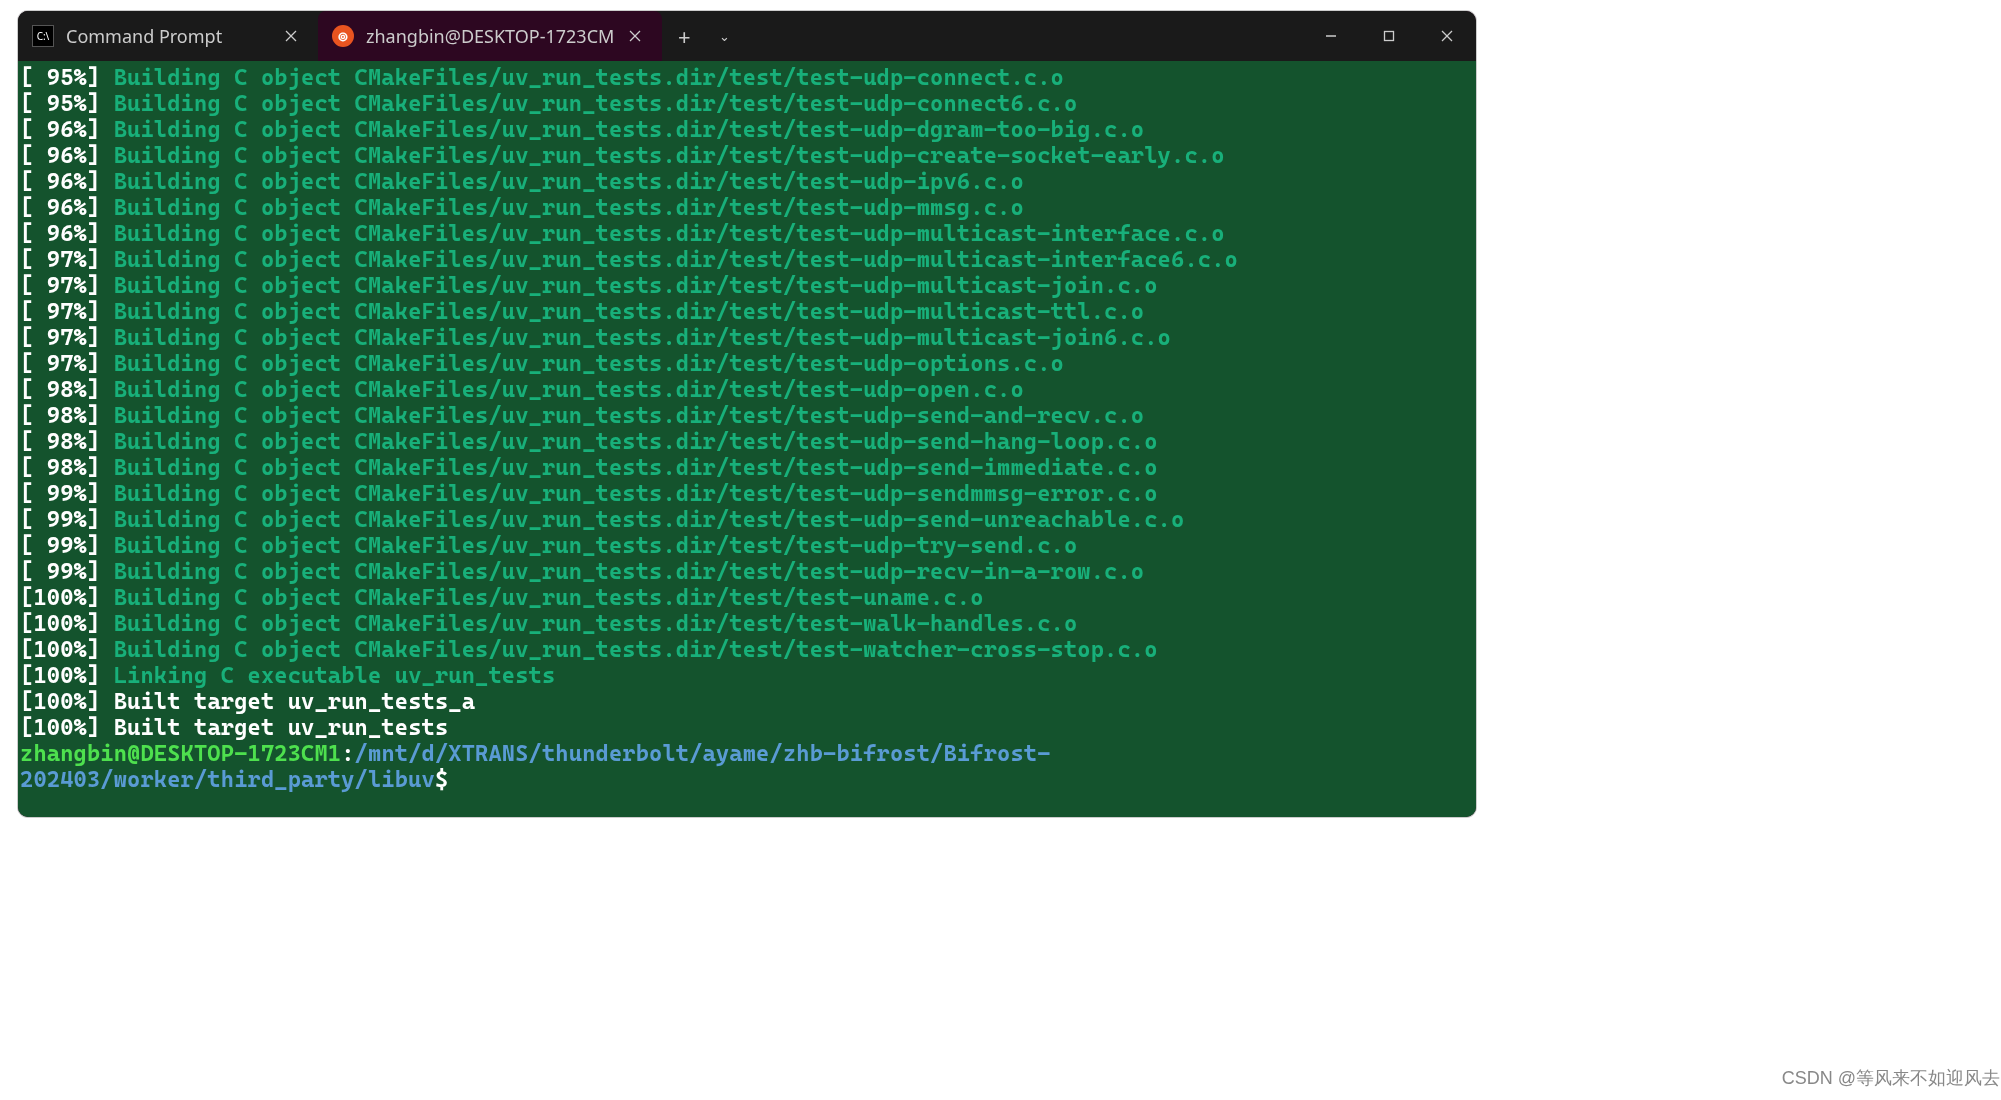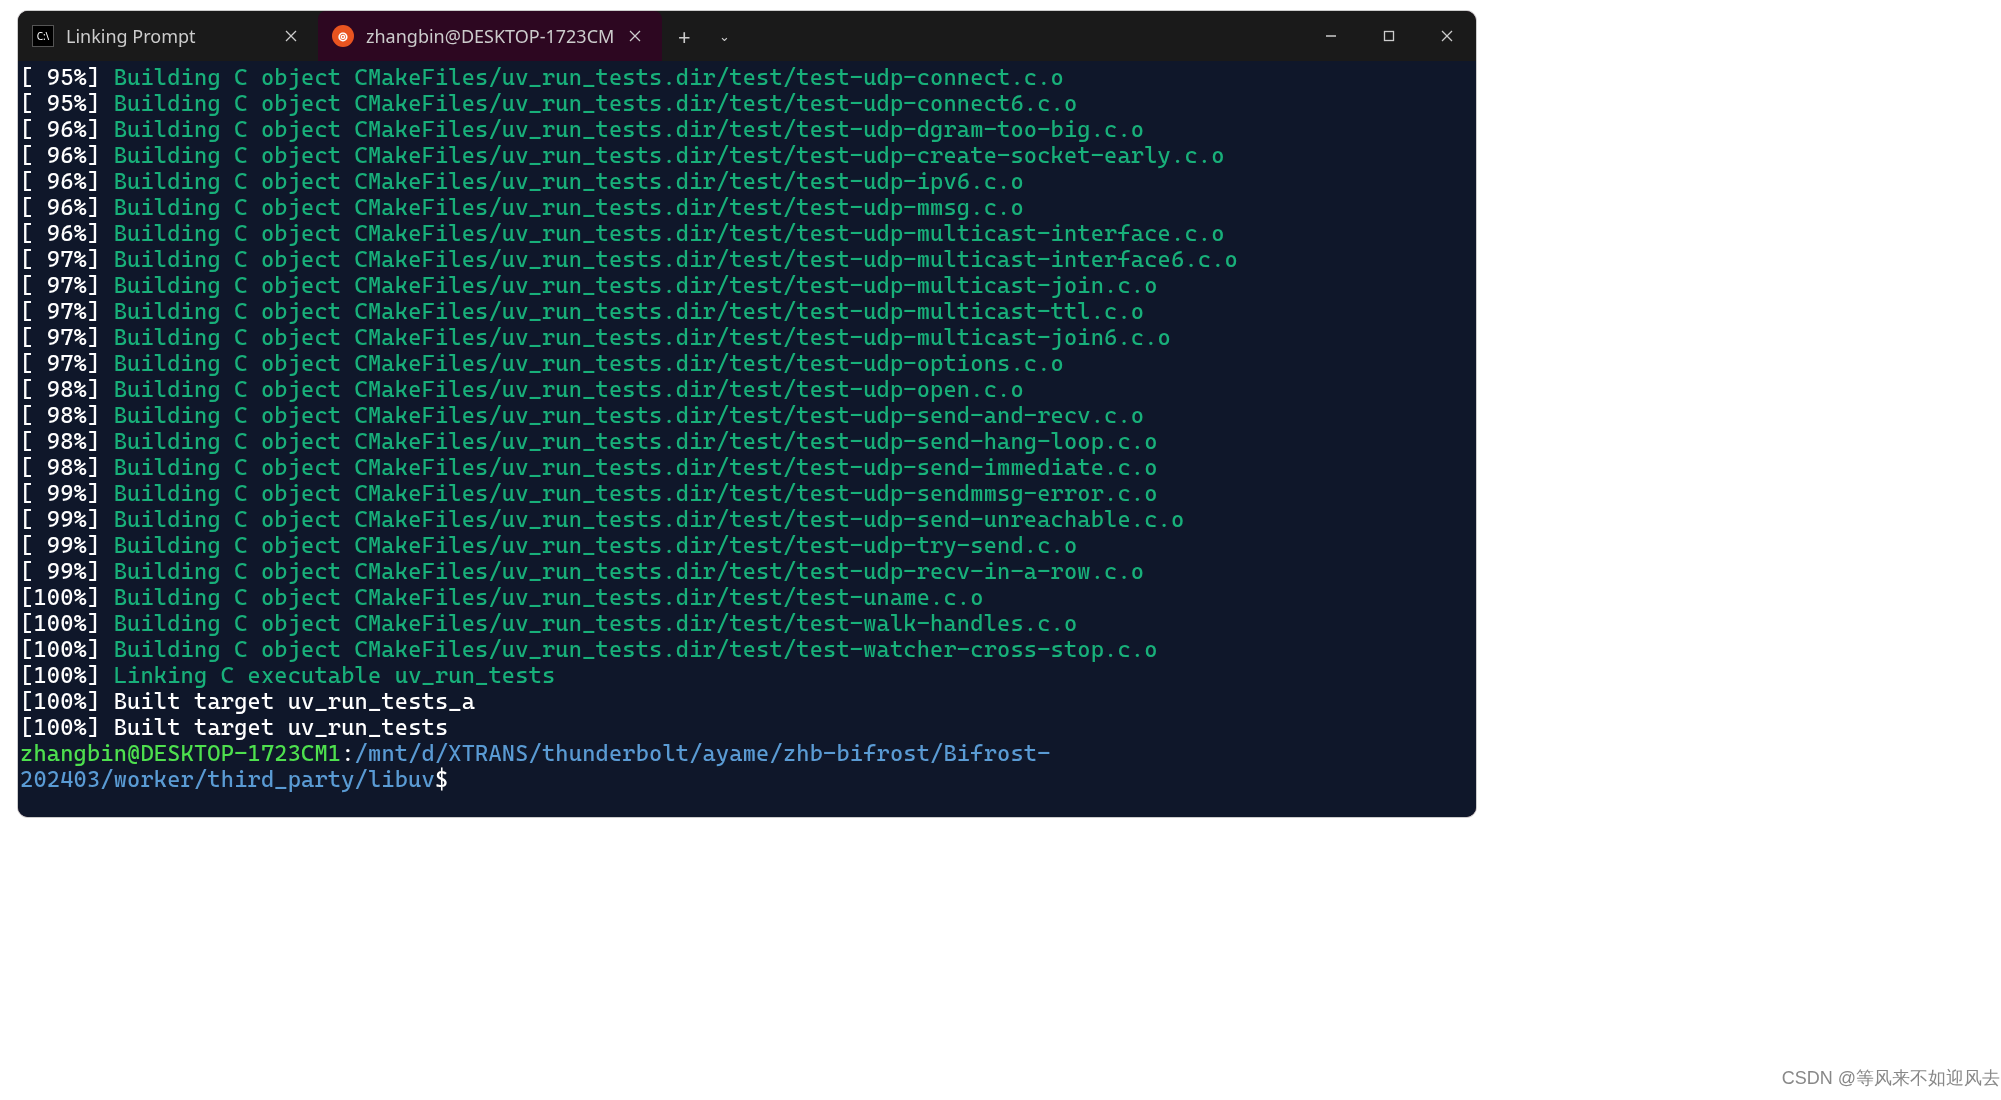--- a/index.html
+++ b/index.html
@@ -17,21 +17,21 @@
 .tab-icon.cmd { background:#000; border:1px solid #555; font-size:10px; color:#fff; }
 .tab-icon.ubu { background:#E95420; border-radius:50%; font-size:13px; font-weight:bold; color:#fff; }
 .tab-label { flex:1; white-space:nowrap; overflow:hidden; }
 .tab-close { width:26px; height:26px; display:flex; align-items:center; justify-content:center; color:#ccc; border-radius:4px; font-size:16px; margin-left:8px; }
 .tab-add { width:44px; display:flex; align-items:center; justify-content:center; color:#ccc; font-size:22px; }
 .tab-dd { width:36px; display:flex; align-items:center; justify-content:center; color:#ccc; font-size:13px; }
 .win-ctrl { margin-left:auto; display:flex; }
 .wc-btn { width:58px; height:50px; display:flex; align-items:center; justify-content:center; color:#ccc; }
 .wc-btn svg { width:12px; height:12px; }
 
-.term-body { flex:1; background:#0f172a; padding:3px 2px 0 2px; font-family:'Cascadia Mono','Consolas',monospace; font-size:22.5px; line-height:26px; color:#fff; font-weight:400; letter-spacing:0.2px; white-space:pre; overflow:hidden; }
+.term-body { flex:1; background:#14532d; padding:3px 2px 0 2px; font-family:'Cascadia Mono','Consolas',monospace; font-size:22.5px; line-height:26px; color:#fff; font-weight:700; letter-spacing:0.2px; white-space:pre; overflow:hidden; }
 .line { display:block; }
 .pct { color:#fff; }
 .build { color:#18b07a; }
 .link { color:#18b07a; }
 .user { color:#4ee04e; }
 .path { color:#5a9bd4; }
 .colon { color:#fff; }
 .dollar { color:#fff; }
 
 .watermark { position:absolute; right:1px; bottom:10px; color:#888; font-family:'Microsoft YaHei',sans-serif; font-size:18px; }
@@ -39,21 +39,21 @@
 </head>
 <body>
 
 <div class="doc-bg"></div>
 
 <div class="term-window">
   <div class="titlebar">
     <div id="tabs-mount" style="display: flex;">
         <div class="tab inactive">
           <div class="tab-icon cmd">C:\</div>
-          <div class="tab-label">Linking Prompt</div>
+          <div class="tab-label">Command Prompt</div>
           <div class="tab-close">
             <svg width="12" height="12" viewBox="0 0 12 12">
               <line x1="1" y1="1" x2="11" y2="11" stroke="currentColor" stroke-width="1.3"></line>
               <line x1="11" y1="1" x2="1" y2="11" stroke="currentColor" stroke-width="1.3"></line>
             </svg>
           </div>
         </div>
         <div class="tab active">
           <div class="tab-icon ubu">⊚</div>
           <div class="tab-label">zhangbin@DESKTOP-1723CM</div>

